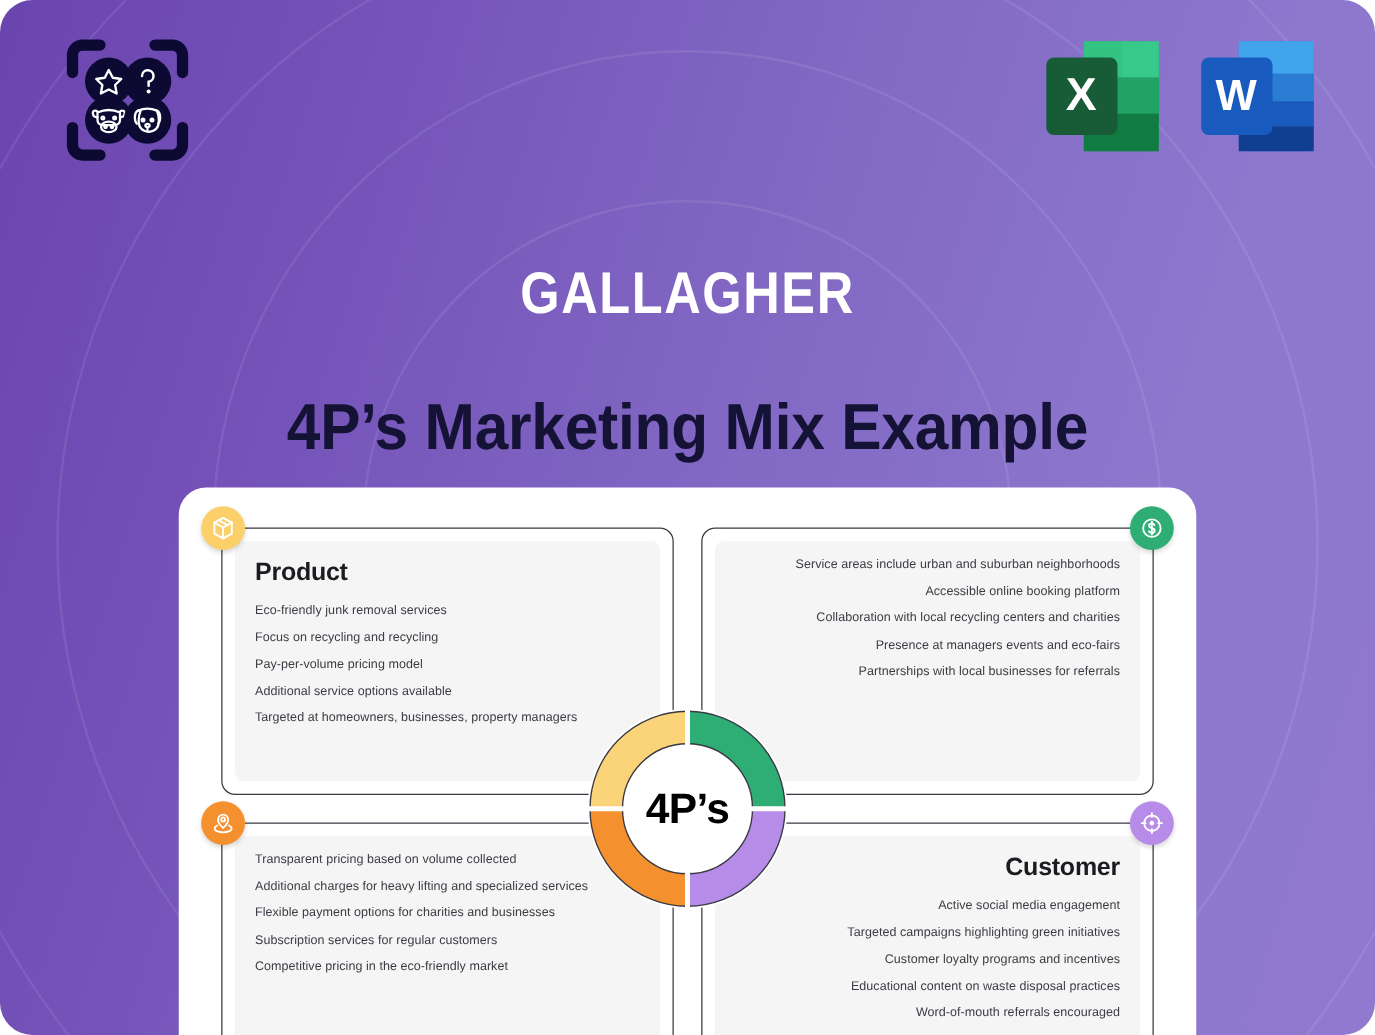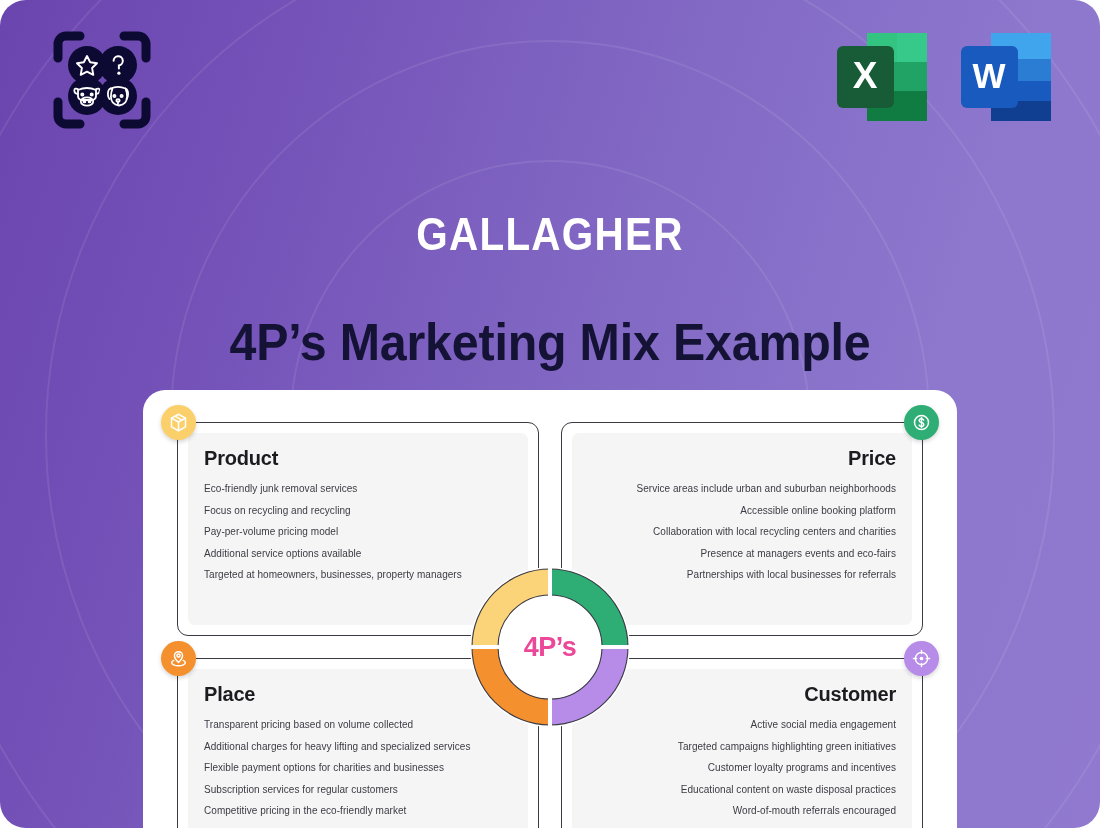--- a/index.html
+++ b/index.html
@@ -156,23 +156,23 @@
     transform: translate(-50%, -50%);
     width: 96px; height: 96px;
     border-radius: 50%;
     background: #ffffff;
     display: flex;
     align-items: center;
     justify-content: center;
     z-index: 3;
   }
   .donut-label {
-    font-size: 27px;
+    font-size: 34px;
     font-weight: 700;
-    color: #ec4899;
+    color: #000000;
     letter-spacing: -0.5px;
   }
 </style>
 </head>
 <body>
 
 <div class="stage">
 
   <div class="backdrop">
     <div class="rings">
@@ -279,41 +279,39 @@
 
       <div class="quad">
         <div class="badge badge-tr" style="background:#2EAE74;">
           <svg width="21" height="21" viewBox="0 0 24 24" fill="none" stroke="#ffffff" stroke-width="1.7" stroke-linecap="round">
             <circle cx="12" cy="12" r="8"></circle>
             <path d="M14.4 9.2 a2.6 2.6 0 0 0-2.4-1.4 c-1.5 0-2.6 .9-2.6 2.1 0 2.9 5.2 1.5 5.2 4.3 0 1.3-1.2 2.2-2.7 2.2 a2.8 2.8 0 0 1-2.6-1.5"></path>
             <path d="M12 6.2 V17.8"></path>
           </svg>
         </div>
         <div class="quad-inner align-right">
-          <div class="quad-title">Price</div>
           <ul class="quad-list">
             <li>Service areas include urban and suburban neighborhoods</li>
             <li>Accessible online booking platform</li>
             <li>Collaboration with local recycling centers and charities</li>
             <li>Presence at managers events and eco-fairs</li>
             <li>Partnerships with local businesses for referrals</li>
           </ul>
         </div>
       </div>
 
       <div class="quad">
         <div class="badge badge-tl" style="background:#F5902F;">
           <svg width="21" height="21" viewBox="0 0 24 24" fill="none" stroke="#ffffff" stroke-width="1.7" stroke-linecap="round" stroke-linejoin="round">
             <path d="M12 4.2 a4.6 4.6 0 0 1 4.6 4.6 c0 3.4-4.6 7.6-4.6 7.6 S7.4 12.2 7.4 8.8 A4.6 4.6 0 0 1 12 4.2z"></path>
             <circle cx="12" cy="8.7" r="1.8"></circle>
             <path d="M6.6 14.2 c-1.5 .7-2.4 1.6-2.4 2.6 0 2 3.5 3.6 7.8 3.6 s7.8-1.6 7.8-3.6 c0-1-.9-1.9-2.4-2.6"></path>
           </svg>
         </div>
         <div class="quad-inner">
-          <div class="quad-title">Place</div>
           <ul class="quad-list">
             <li>Transparent pricing based on volume collected</li>
             <li>Additional charges for heavy lifting and specialized services</li>
             <li>Flexible payment options for charities and businesses</li>
             <li>Subscription services for regular customers</li>
             <li>Competitive pricing in the eco-friendly market</li>
           </ul>
         </div>
       </div>
 

